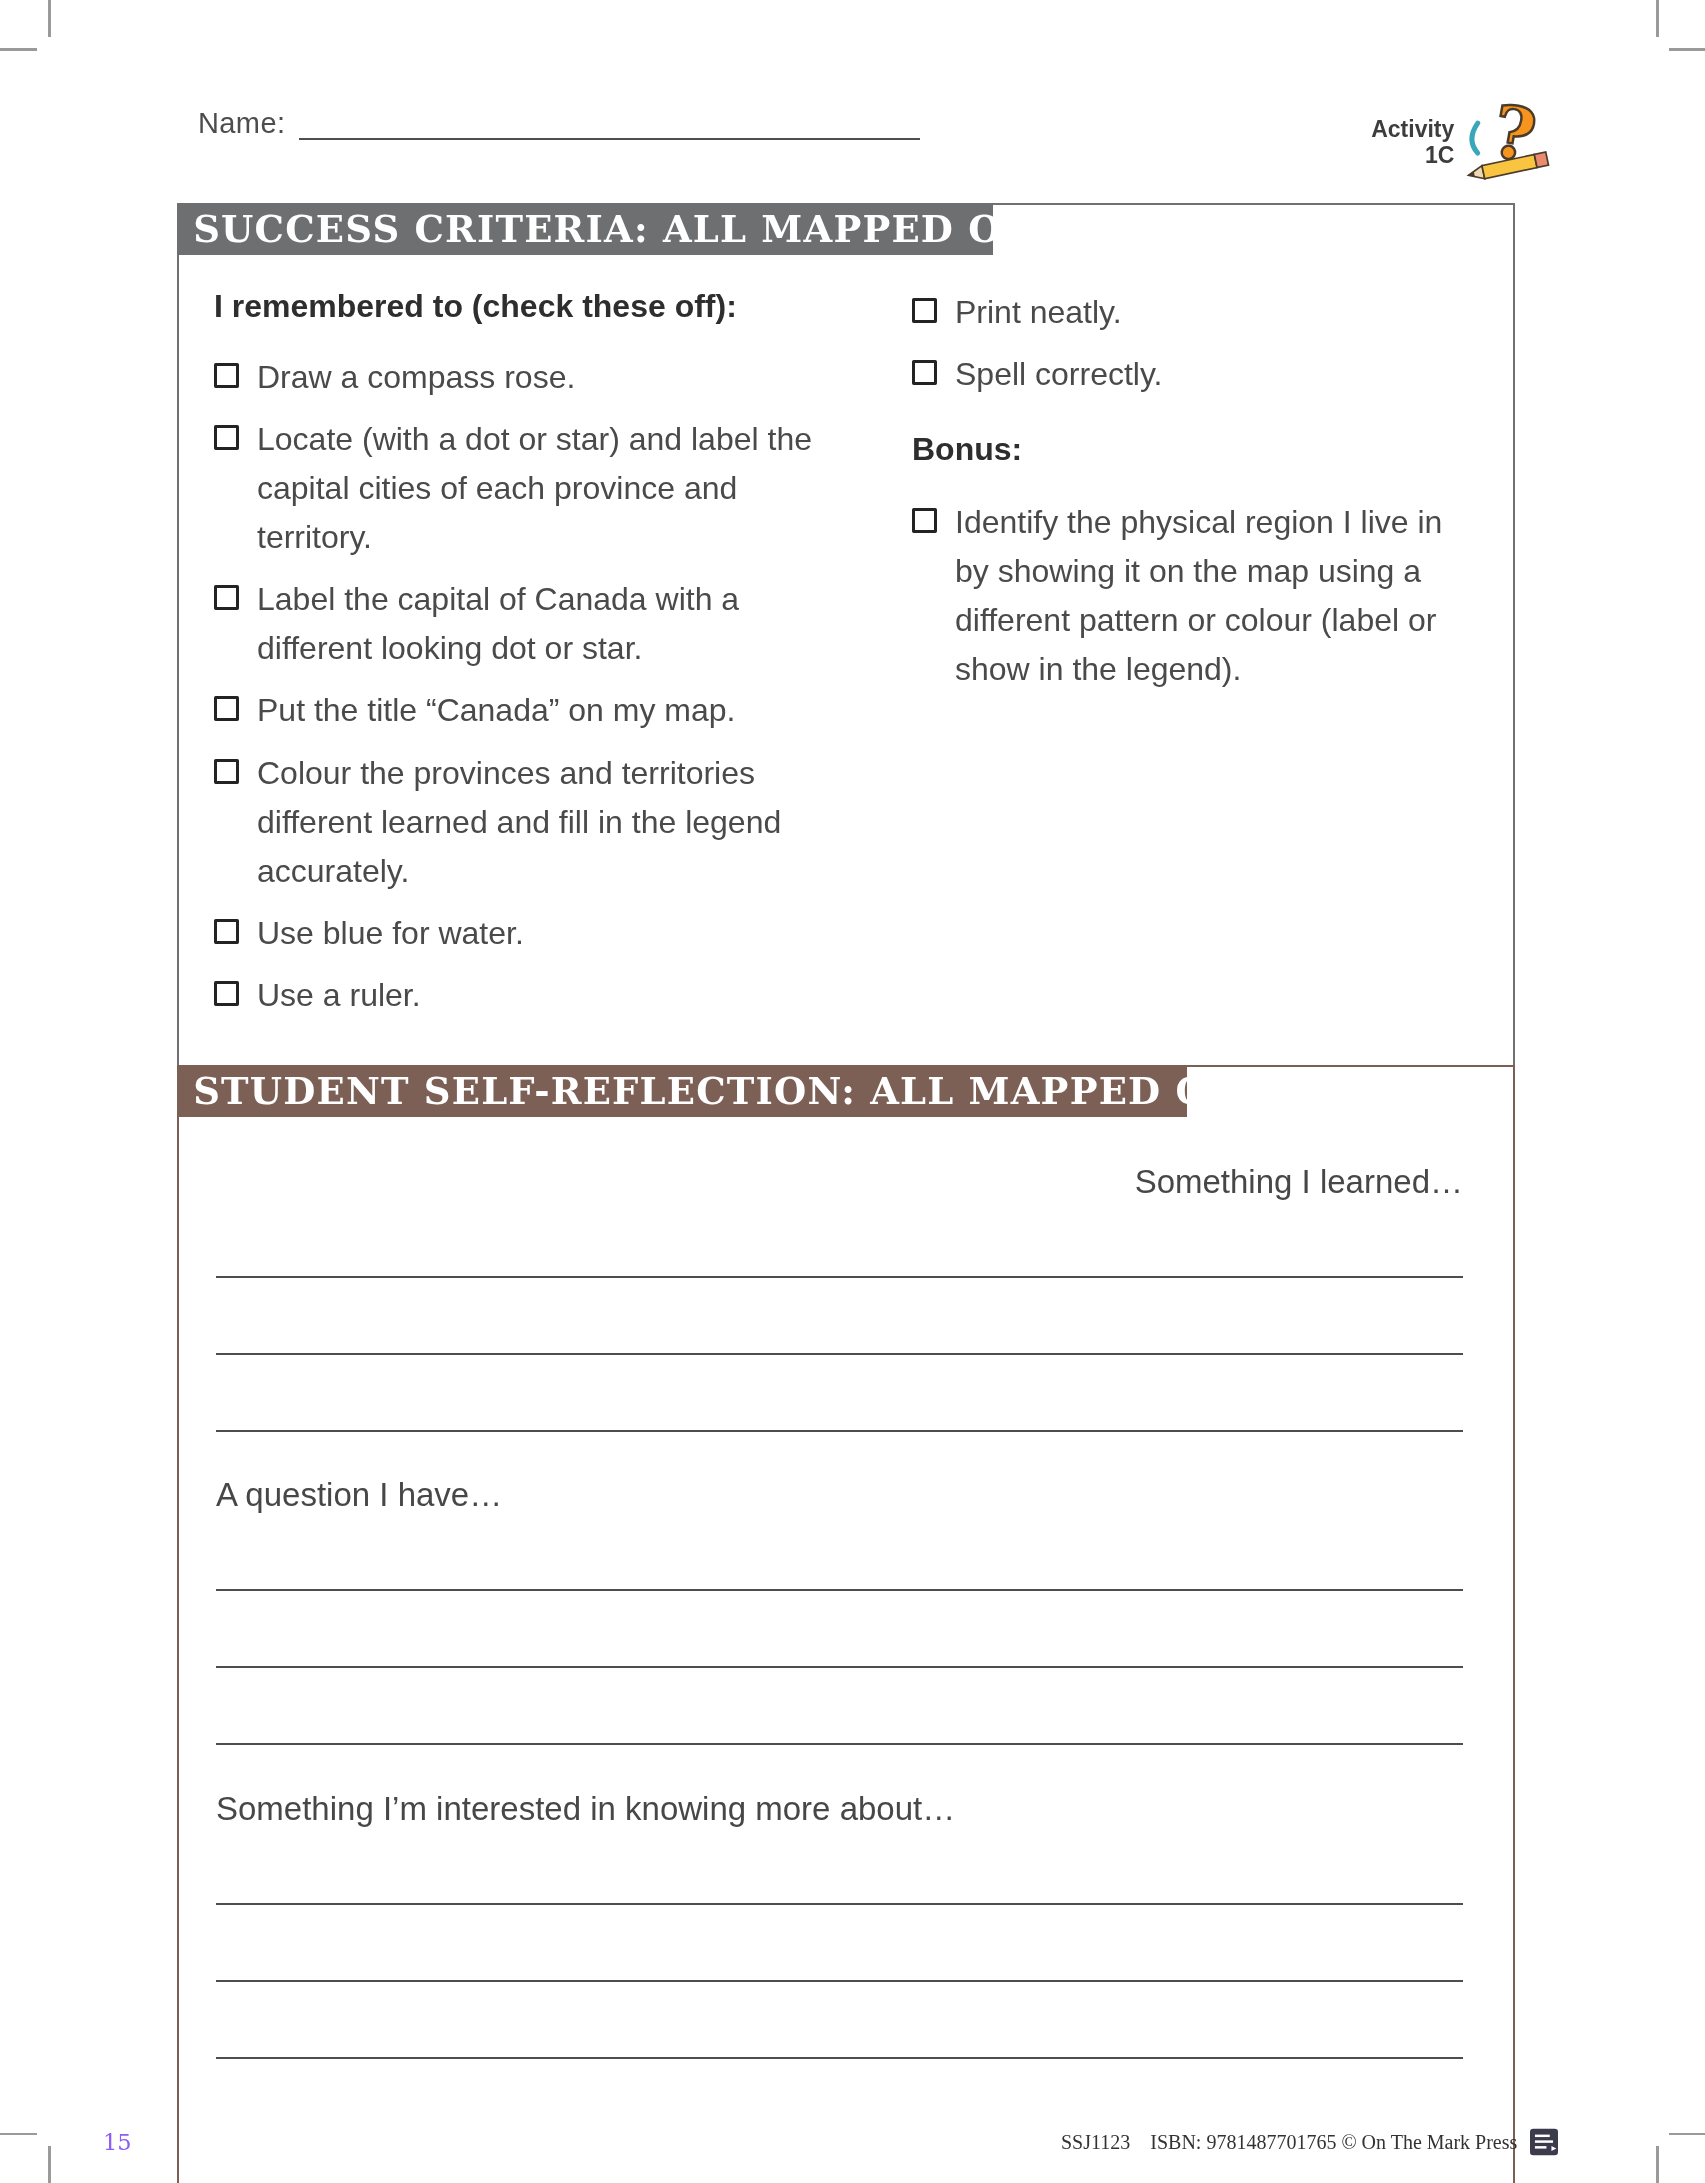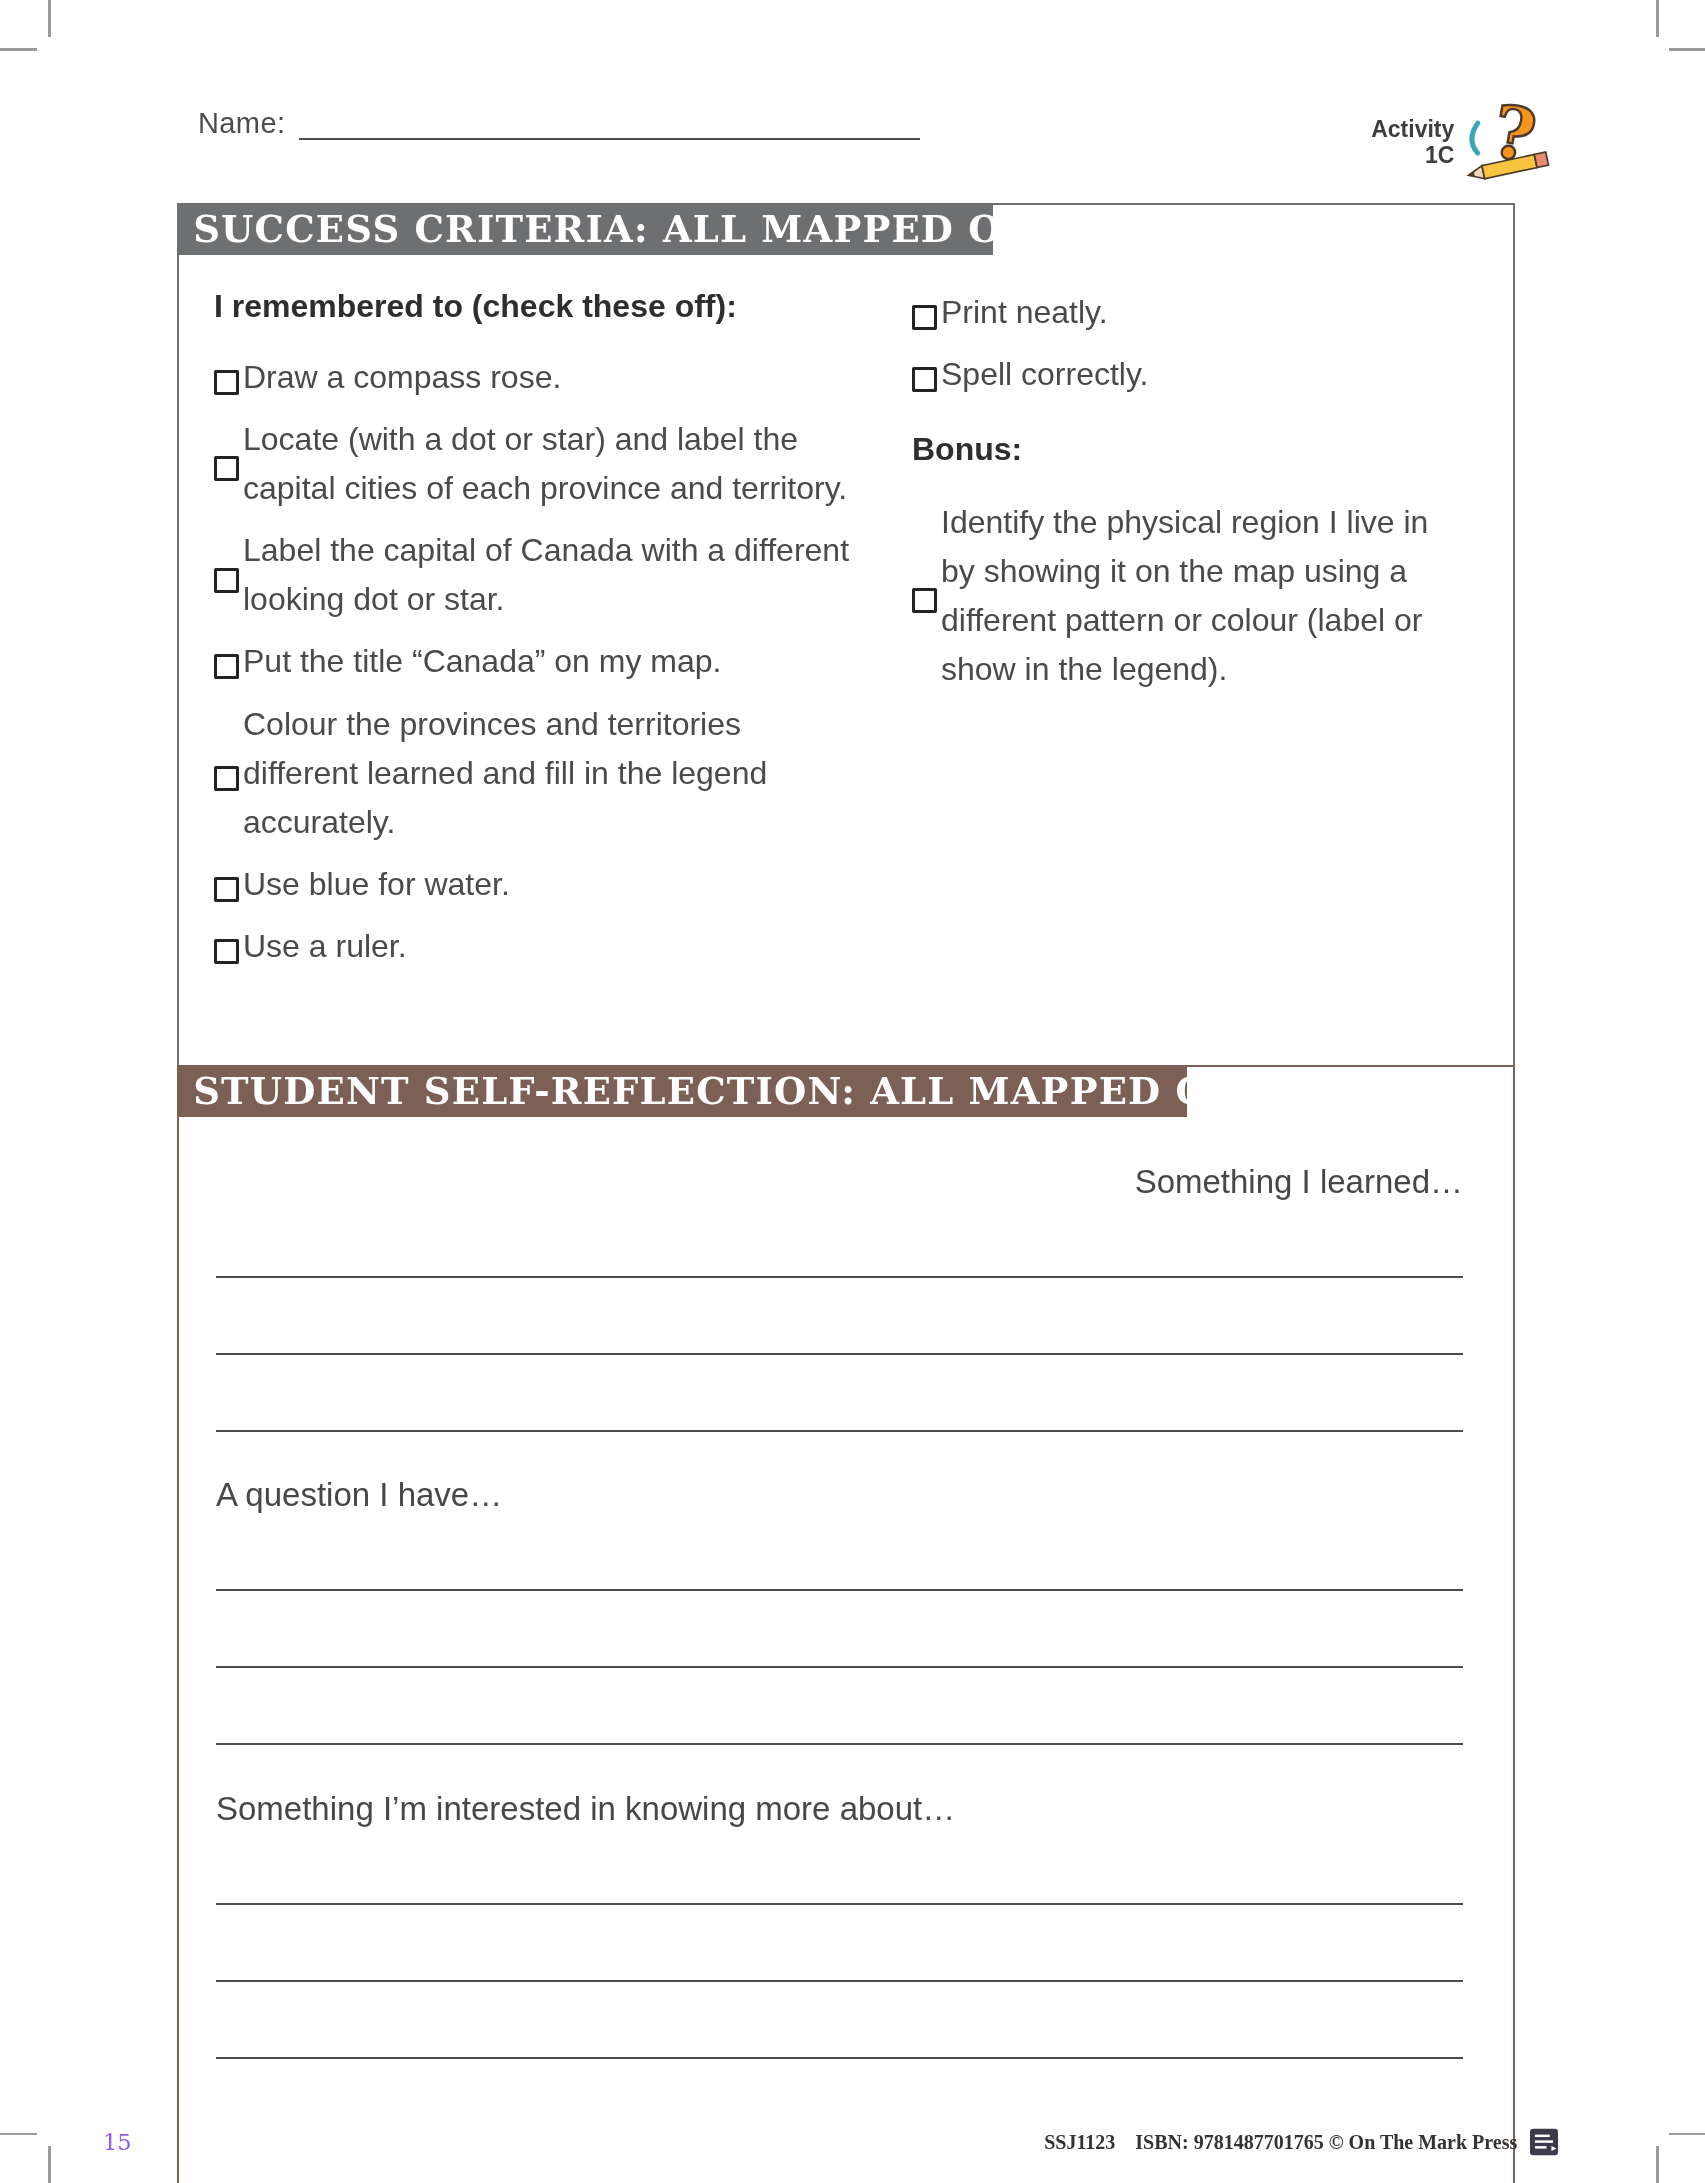--- a/index.html
+++ b/index.html
@@ -51,36 +51,36 @@
   }
   .box-header.gray { background:#6e6f71; width:816px; }
   .box-header.brown { background:#7c5f55; width:1010px; }
 
   
   .columns { display:flex; padding:33px 47px 0 35px; gap:52px; }
   .col-left { flex:0 0 646px; }
   .col-right { flex:1; }
   .col-heading { font-weight:bold; color:#2e2e2e; font-size:32px; margin-bottom:28px; }
   .col-heading.bonus { margin-top:32px; margin-bottom:30px; }
-  .check-item { display:flex; gap:4px; margin-bottom:13.3px;align-items:center; }
+  .check-item { display:flex; gap:18px; margin-bottom:13.3px; }
   .checkbox { flex:none; width:25px; height:25px; border:3.3px solid #232323; border-radius:1.7px; margin-top:10px; background:#fff; }
   .check-text { font-size:32px; line-height:49px; color:#4a4a4b; }
 
   
   .reflection-body { padding:28px 50px 0 37px; }
   .prompt-group { margin-bottom:6.7px; }
   .prompt-label { font-size:33px; color:#474747; padding-top:38px; }
   .prompt-group:first-child .prompt-label { padding-top:18.3px;text-align:right; }
   .write-line { height:77px; border-bottom:2.5px solid #4d4d4d; }
 
   
   .page-number { position:absolute; left:103px; bottom:28px; font-family:"DejaVu Serif", serif; font-size:22.5px; color:#8b5cf6; }
   .footer-right { position:absolute; right:147px; bottom:27px; display:flex; align-items:center; gap:11.7px;
                   font-family:"Liberation Serif", serif; font-size:20px; color:#333; }
-  .footer-text span { margin-left:15px;font-weight:bold; }
+  .footer-text span { margin-left:15px; }
   .footer-text span:first-child { margin-left:0; }
   .footer-icon { width:30px; height:28px; }
 </style>
 </head>
 <body>
 
 <div class="page">
 
   <div class="crop v tl"></div>
   <div class="crop v tr"></div>

